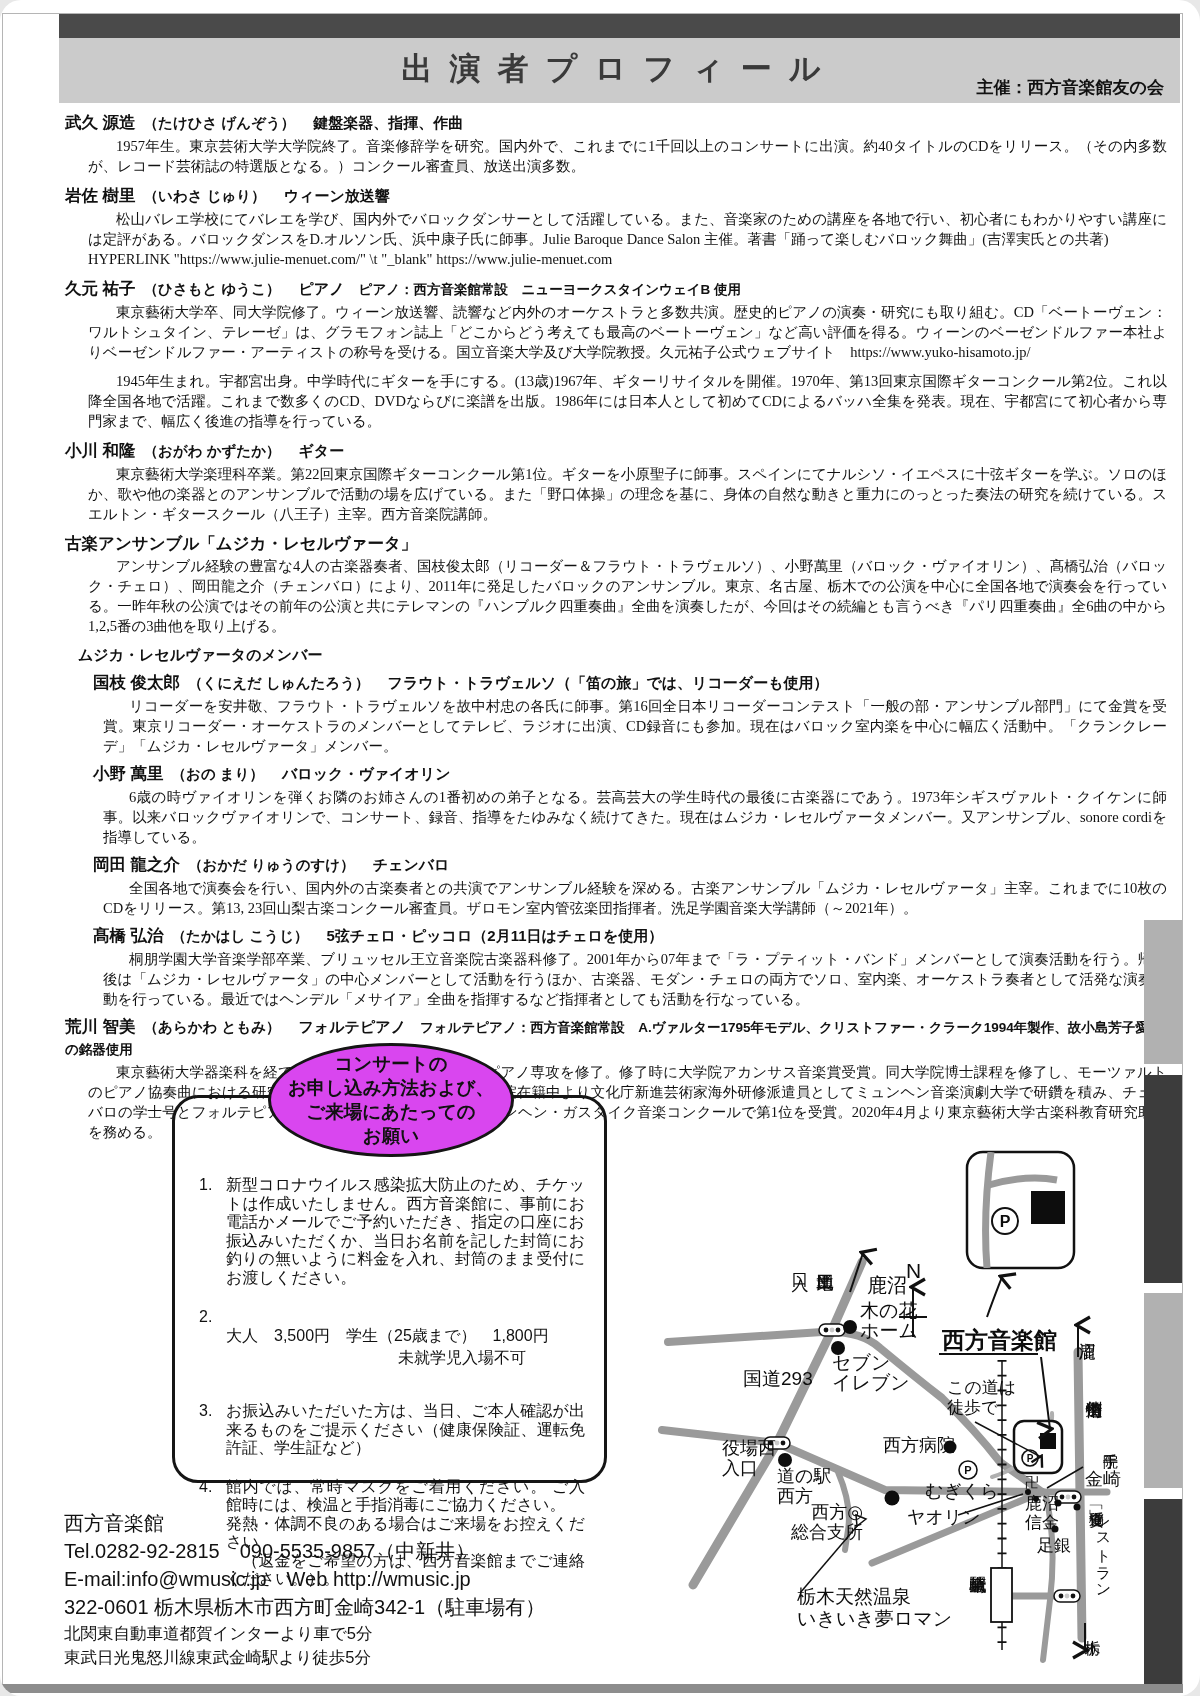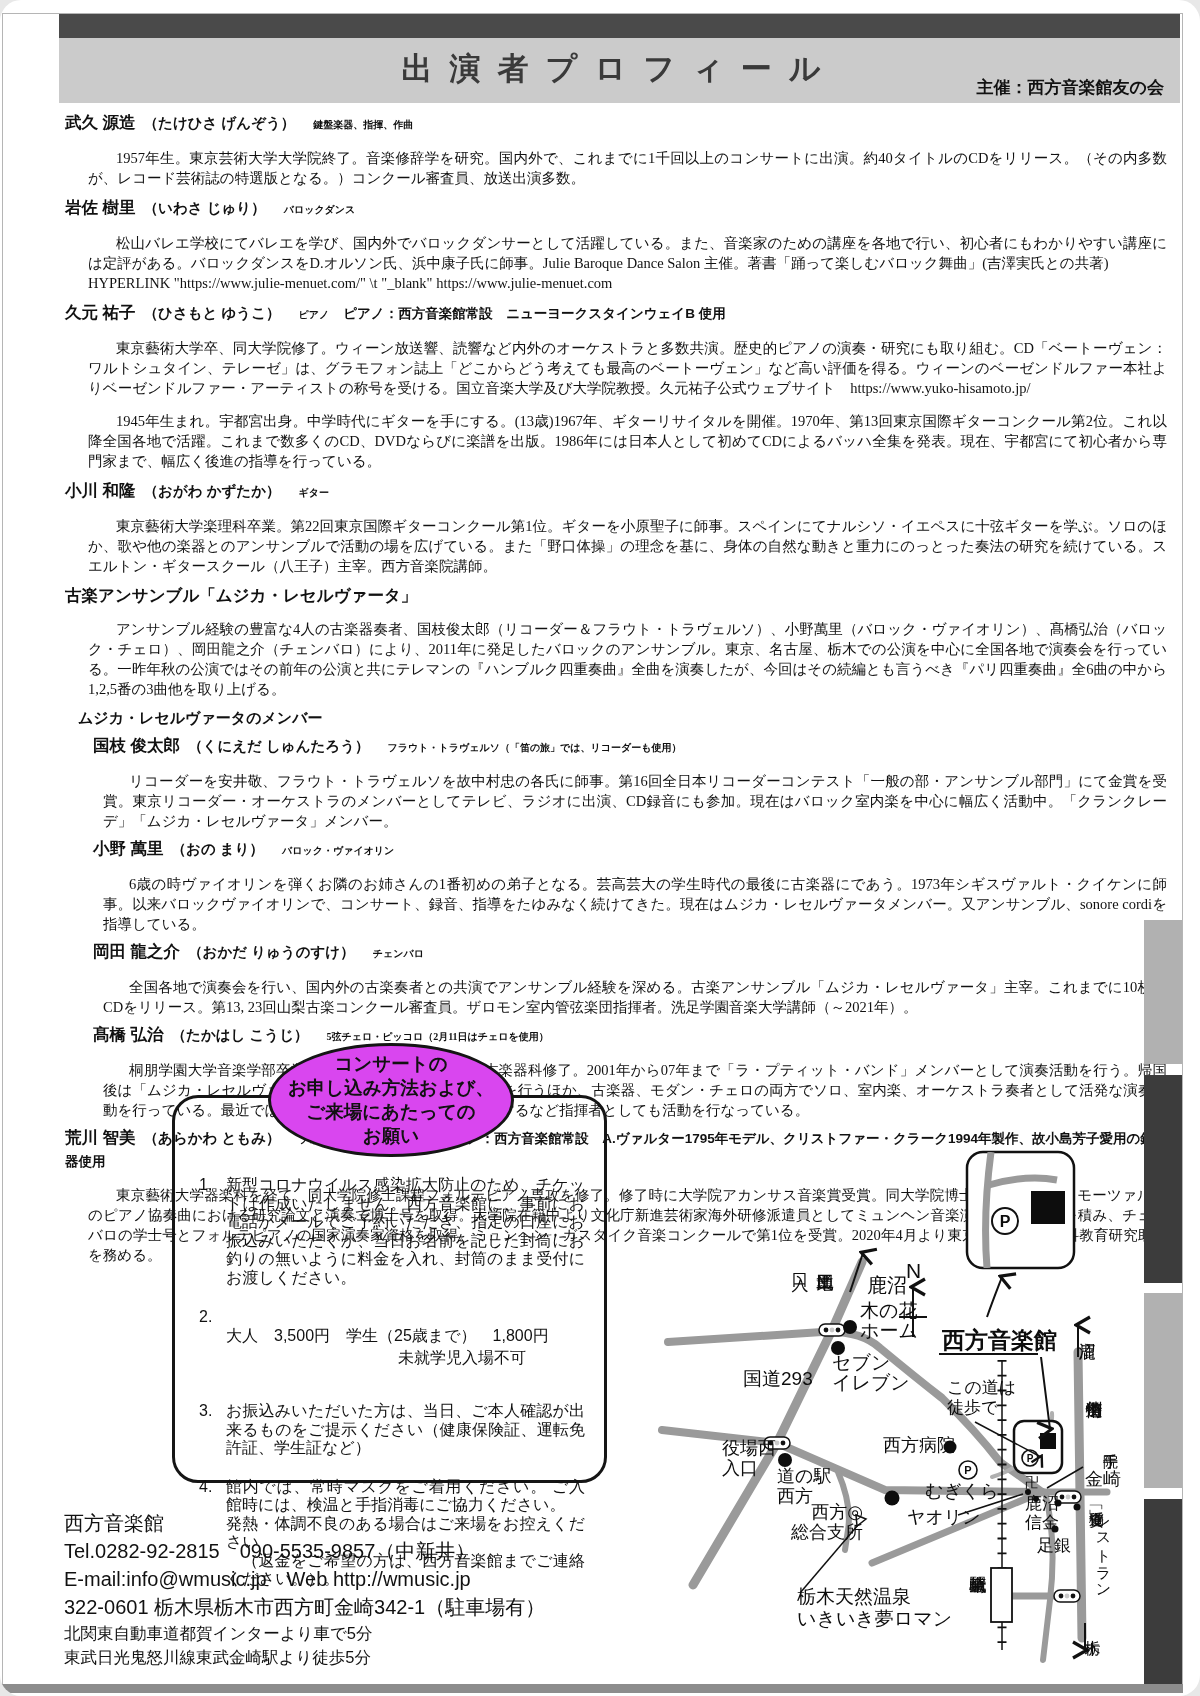--- a/index.html
+++ b/index.html
@@ -9,24 +9,24 @@
         border:1px solid #b5b5b5;box-sizing:border-box;}
   .topbar{position:absolute;left:59px;top:14px;width:1121px;height:24px;background:#4a4a4a;}
   .gray-header{position:absolute;left:59px;top:38px;width:1121px;height:65px;background:#cbcbcb;}
   .page-title{position:absolute;left:0;top:10px;width:100%;text-align:center;
         font-size:31px;font-weight:600;letter-spacing:0.55em;color:#3a3a3a;}
   .organizer{position:absolute;right:16px;bottom:4px;font-size:17px;font-weight:600;color:#111;}
 
   .profiles{position:absolute;left:65px;top:112px;width:1102px;}
   .p-head{font-size:16.5px;font-weight:bold;line-height:21px;}
   .p-head .kana{font-size:14.5px;margin-left:8px;}
-  .p-head .role{font-size:10px;margin-left:18px;font-family:Liberation Serif, serif;}
+  .p-head .role{font-size:15px;margin-left:18px;}
   .p-head .note{font-size:13.5px;font-weight:600;margin-left:14px;}
   .p-body{font-family:"Liberation Serif","DejaVu Serif",serif;font-size:14.5px;line-height:20px;
-        padding-left:23px;text-indent:28px;margin-top:13px;text-align:justify;}
+        padding-left:23px;text-indent:28px;margin-top:2px;text-align:justify;}
   .p-link{font-family:"Liberation Serif","DejaVu Serif",serif;font-size:14.5px;line-height:20px;
         padding-left:23px;}
   .profile{margin-bottom:9px;}
   .members-heading{font-size:15px;font-weight:bold;margin:10px 0 7px 13px;}
   .member{margin-left:28px;margin-bottom:7px;}
   .member .p-body{padding-left:10px;text-indent:26px;}
 
   .balloon{position:absolute;left:268px;top:1043px;width:240px;height:108px;background:#d946ef;
         border:3px solid #151515;border-radius:50%;z-index:3;display:flex;align-items:center;
         justify-content:center;text-align:center;font-size:18.5px;font-weight:600;
@@ -72,21 +72,21 @@
 
     <div class="profile">
       <div class="p-head">
         <span>武久 源造</span><span class="kana">（たけひさ げんぞう）</span><span class="role">鍵盤楽器、指揮、作曲</span>
       </div>
       <div class="p-body">1957年生。東京芸術大学大学院終了。音楽修辞学を研究。国内外で、これまでに1千回以上のコンサートに出演。約40タイトルのCDをリリース。（その内多数が、レコード芸術誌の特選版となる。）コンクール審査員、放送出演多数。</div>
     </div>
 
     <div class="profile">
       <div class="p-head">
-        <span>岩佐 樹里</span><span class="kana">（いわさ じゅり）</span><span class="role">バロックダンス</span>
+        <span>岩佐 樹里</span><span class="kana">（いわさ じゅり）</span><span class="role">ウィーン放送響</span>
       </div>
       <div class="p-body">松山バレエ学校にてバレエを学び、国内外でバロックダンサーとして活躍している。また、音楽家のための講座を各地で行い、初心者にもわかりやすい講座には定評がある。バロックダンスをD.オルソン氏、浜中康子氏に師事。Julie Baroque Dance Salon 主催。著書「踊って楽しむバロック舞曲」(吉澤実氏との共著)</div>
       <div class="p-link">HYPERLINK "https://www.julie-menuet.com/" \t "_blank" https://www.julie-menuet.com</div>
     </div>
 
     <div class="profile">
       <div class="p-head">
         <span>久元 祐子</span><span class="kana">（ひさもと ゆうこ）</span><span class="role">ピアノ</span><span class="note">ピアノ：西方音楽館常設　ニューヨークスタインウェイB 使用</span>
       </div>
       <div class="p-body">東京藝術大学卒、同大学院修了。ウィーン放送響、読響など内外のオーケストラと多数共演。歴史的ピアノの演奏・研究にも取り組む。CD「ベートーヴェン：ワルトシュタイン、テレーゼ」は、グラモフォン誌上「どこからどう考えても最高のベートーヴェン」など高い評価を得る。ウィーンのベーゼンドルファー本社よりベーゼンドルファー・アーティストの称号を受ける。国立音楽大学及び大学院教授。久元祐子公式ウェブサイト　https://www.yuko-hisamoto.jp/</div>

